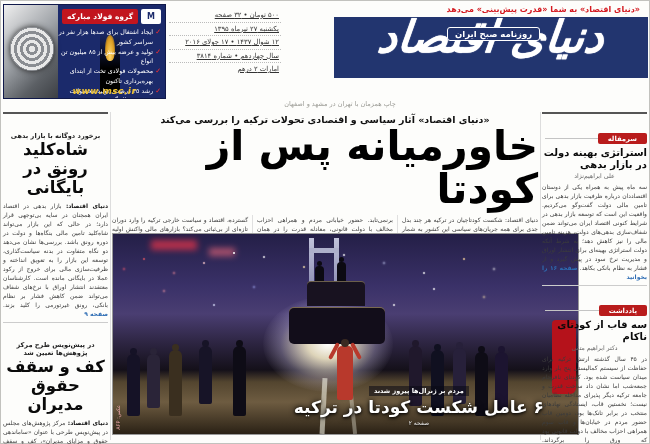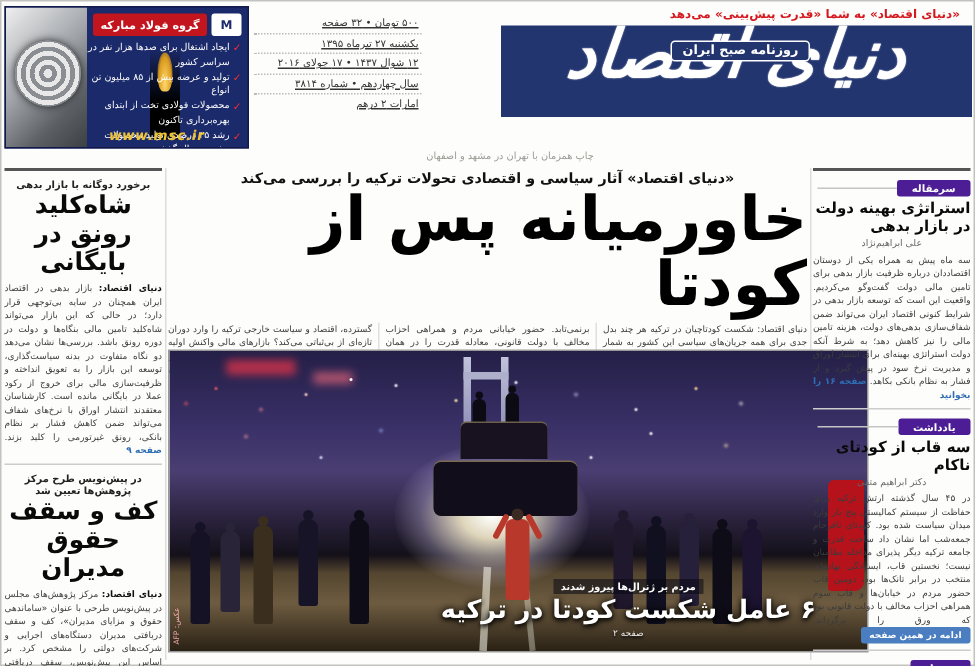--- a/index.html
+++ b/index.html
@@ -37,31 +37,31 @@
       font-size:44px;font-weight:bold;font-style:italic;transform:skewX(-6deg);white-space:nowrap;
       text-shadow:0 0 1px #fff;}
   .badge{position:absolute;left:36%;top:10px;border:1px solid #fff;border-radius:3px;padding:1px 7px;
       color:#fff;font-size:8.5px;font-weight:bold;background:#22356f;}
   .print-note{position:absolute;top:100px;left:250px;width:180px;text-align:center;
       color:#9a9a94;font-size:6.5px;}
   
   .colL{position:absolute;left:3px;top:112px;width:105px;}
   .colR{position:absolute;left:542px;top:112px;width:105px;}
   .vrule{position:absolute;top:112px;bottom:4px;width:1px;background:#ddd;}
-  .sec{border-top:2px solid #555;padding-top:3px;margin-bottom:4px;}
+  .sec{border-top:2px solid #555;padding-top:16px;margin-bottom:4px;}
   .sec + .sec{border-top:1px solid #ccc;}
   .kicker{font-size:6.6px;font-weight:bold;color:#222;text-align:center;margin:2px 0 1px;}
   .head-xl{font-size:16.5px;font-weight:900;color:#0a0a0a;text-align:center;line-height:1.15;
       letter-spacing:-0.3px;margin:1px 0 3px;}
   .body-txt{font-size:6px;line-height:1.5;color:#3c3c3c;text-align:justify;margin:0;}
   .body-txt .lead-b{font-weight:bold;color:#111;}
   .pg-link{color:#2e6db4;font-weight:bold;}
   
   .label-row{display:flex;align-items:center;margin:3px 0 2px;}
-  .label-chip{background:#4c1d95;color:#fff;font-size:6.8px;font-weight:bold;padding:1.5px 10px;border-radius:2px;}
+  .label-chip{background:#b91c1c;color:#fff;font-size:6.8px;font-weight:bold;padding:1.5px 10px;border-radius:2px;}
   .label-line{flex:1;height:1px;background:#c4c4c4;margin-left:3px;}
   .art-title{font-size:10px;font-weight:bold;text-align:right;color:#0a0a0a;margin:3px 0 1px;line-height:1.2;}
   .art-author{font-size:6.2px;color:#666;text-align:center;margin:0 0 3px;}
   .chip-link{display:inline-block;background:#4a7ec0;color:#fff;font-size:6px;font-weight:bold;
       padding:1px 6px;border-radius:2px;}
   
   .center{position:absolute;left:112px;top:112px;width:426px;}
   .main-kicker{font-size:9.5px;font-weight:bold;color:#111;text-align:center;margin:2px 0 0;}
   .main-head{font-size:41px;font-weight:900;color:#000;text-align:right;line-height:1.05;
       letter-spacing:-1px;margin:0 0 4px;}

